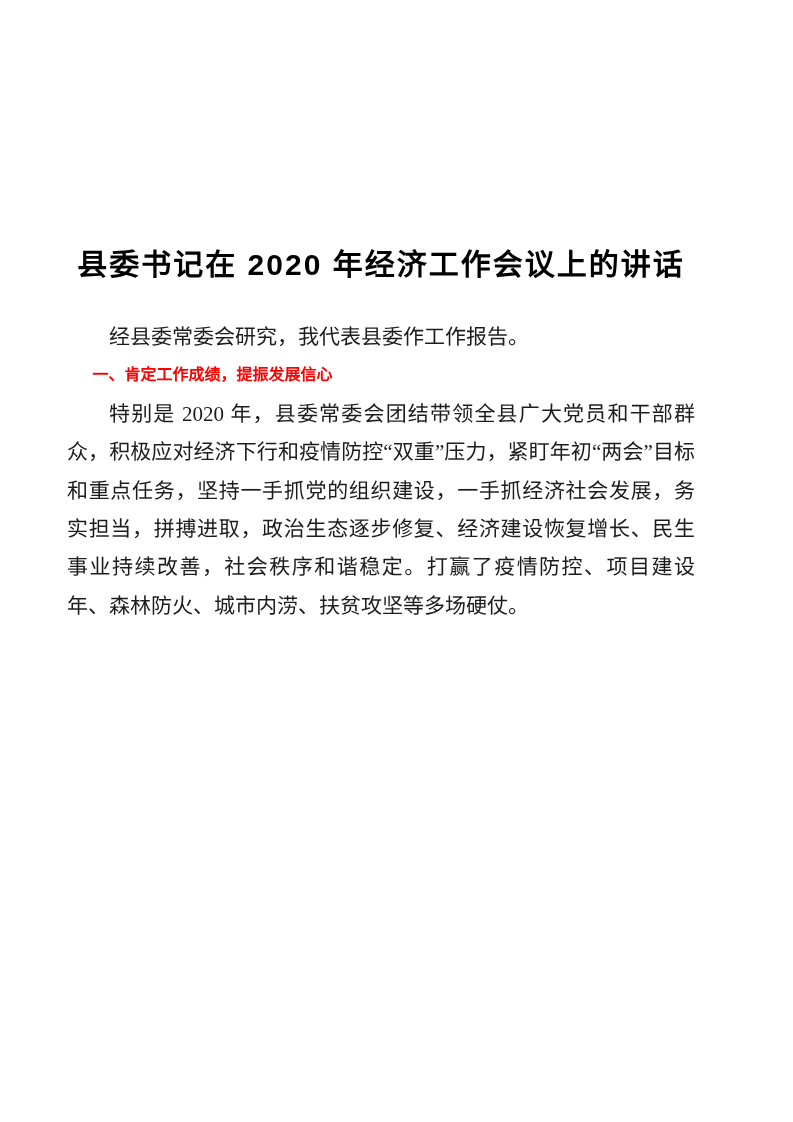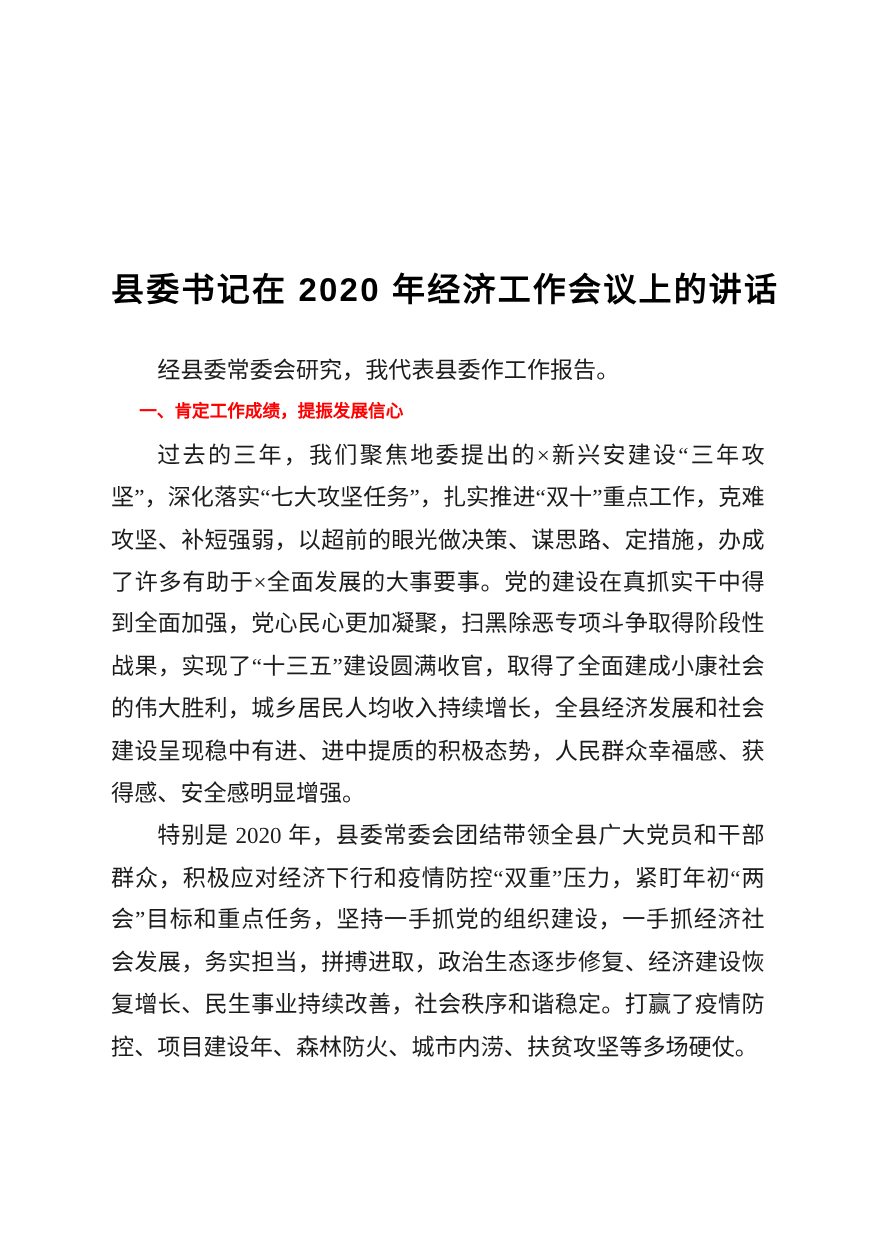--- a/index.html
+++ b/index.html
@@ -10,21 +10,21 @@
   body {
     width: 793px;
     height: 1122px;
     overflow: hidden;
   }
   .page {
     box-sizing: border-box;
     width: 793px;
     height: 1122px;
     background: var(--page-bg, #ffffff);
-    padding: 245px 98px 0 101px;
+    padding: 245px 98px 0 67px;
   }
   .doc-title {
     font-family: "Liberation Sans", sans-serif;
     font-weight: 700;
     font-size: 30px;
     line-height: 40px;
     letter-spacing: 2px;
     text-align: center;
     color: var(--title-color, #000000);
     margin: 0 0 33px 0;
@@ -58,18 +58,17 @@
 <body>
 
 <div class="page">
 
   <h1 class="doc-title">县委书记在 2020 年经济工作会议上的讲话</h1>
 
   <p class="body-para">经县委常委会研究，我代表县委作工作报告。</p>
 
   <h2 class="section-heading">一、肯定工作成绩，提振发展信心</h2>
 
-  <p class="body-para">过去的三年，我们聚焦地委提出的×新兴安建设“三年攻坚”，深化落实“七大攻坚任务”，扎实推进“双十”重点工作，克难攻坚、补短强弱，以超前的眼光做决策、谋思路、定措施，办成了许多有助于×全面发展的大事要事。党的建设在真抓实干中得到全面加强，党心民心更加凝聚，扫黑除恶专项斗争取得阶段性战果，实现了“十三五”建设圆满收官，取得了全面建成小康社会的伟大胜利，城乡居民人均收入持续增长，全县经济发展和社会建设呈现稳中有进、进中提质的积极态势，人民群众幸福感、获得感、安全感明显增强。</p>
 
   <p class="body-para">特别是 2020 年，县委常委会团结带领全县广大党员和干部群众，积极应对经济下行和疫情防控“双重”压力，紧盯年初“两会”目标和重点任务，坚持一手抓党的组织建设，一手抓经济社会发展，务实担当，拼搏进取，政治生态逐步修复、经济建设恢复增长、民生事业持续改善，社会秩序和谐稳定。打赢了疫情防控、项目建设年、森林防火、城市内涝、扶贫攻坚等多场硬仗。</p>
 
 
 </div>
 
 </body></html>

